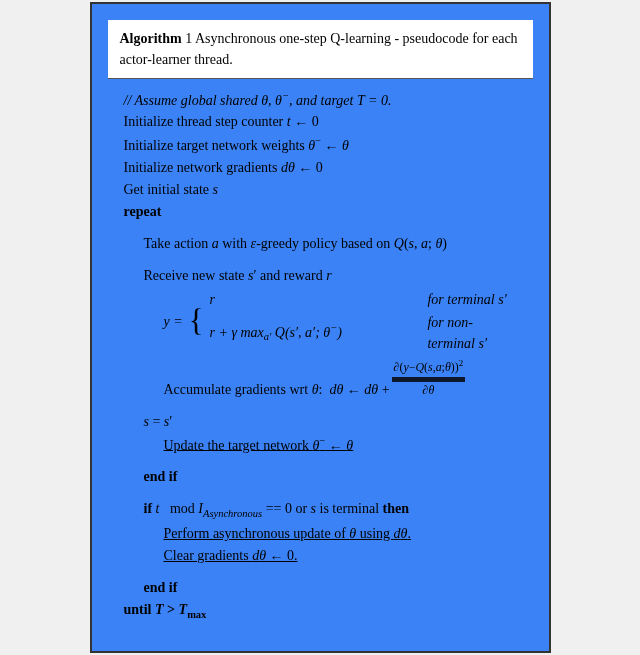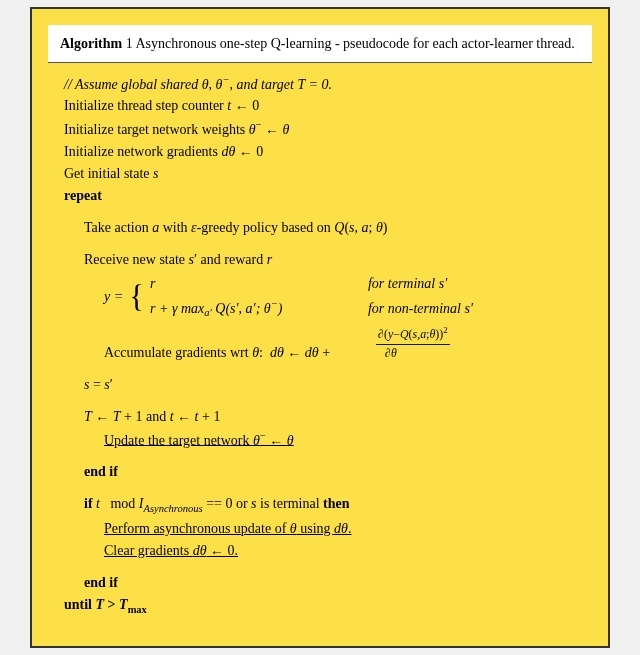--- a/index.html
+++ b/index.html
@@ -11,23 +11,23 @@
     body {
       background: #f0f0f0;
       display: flex;
       justify-content: center;
       align-items: center;
       min-height: 100vh;
       font-family: 'Times New Roman', Times, serif;
     }
 
     .algorithm-box {
-      background: #fde047;
+      background: #3b82f6;
       border: 2px solid #333;
-      width: 580px;
+      width: 461px;
       padding: 16px;
       font-size: 14px;
       line-height: 1.5;
     }
 
     .algorithm-header {
       background: white;
       border-bottom: 1px solid #555;
       padding: 8px 12px;
       font-size: 14px;
@@ -117,23 +117,22 @@
     .frac {
       display: inline-flex;
       flex-direction: column;
       align-items: center;
       vertical-align: middle;
       font-size: 0.85em;
       margin: 0 2px;
     }
 
     .frac-num {
-      border-bottom: 1px solid #0f172a;
+      border-bottom: 5px solid #0f172a;
       padding: 0 2px;
-      margin-left: 44px;
     }
 
     .frac-den {
       padding: 0 2px;
     }
 
     .accumulate-line {
       display: flex;
       align-items: flex-end;
       margin: 2px 0;
@@ -205,23 +204,20 @@
       <span class="frac">
         <span class="frac-num"><i>∂</i>(<i>y</i>−<i>Q</i>(<i>s</i>,<i>a</i>;<i>θ</i>))<sup>2</sup></span>
         <span class="frac-den"><i>∂θ</i></span>
       </span>
     </div>
 
     <span class="line indent1">
       <i>s</i> = <i>s</i>′
     </span>
 
-    <span class="line indent1">
-      <i>T</i> ← <i>T</i> + 1 and <i>t</i> ← <i>t</i> + 1
-    </span>
 
 
     <span class="line indent2">
       Update the target network <i>θ</i><sup>−</sup> ← <i>θ</i>
     </span>
 
     <span class="line indent1 bold">end if</span>
 
     <span class="line indent1">
       <span class="bold">if</span> <i>t</i> &nbsp; mod <i>I</i><sub><i>Asynchronous</i></sub> == 0 or <i>s</i> is terminal <span class="bold">then</span>

